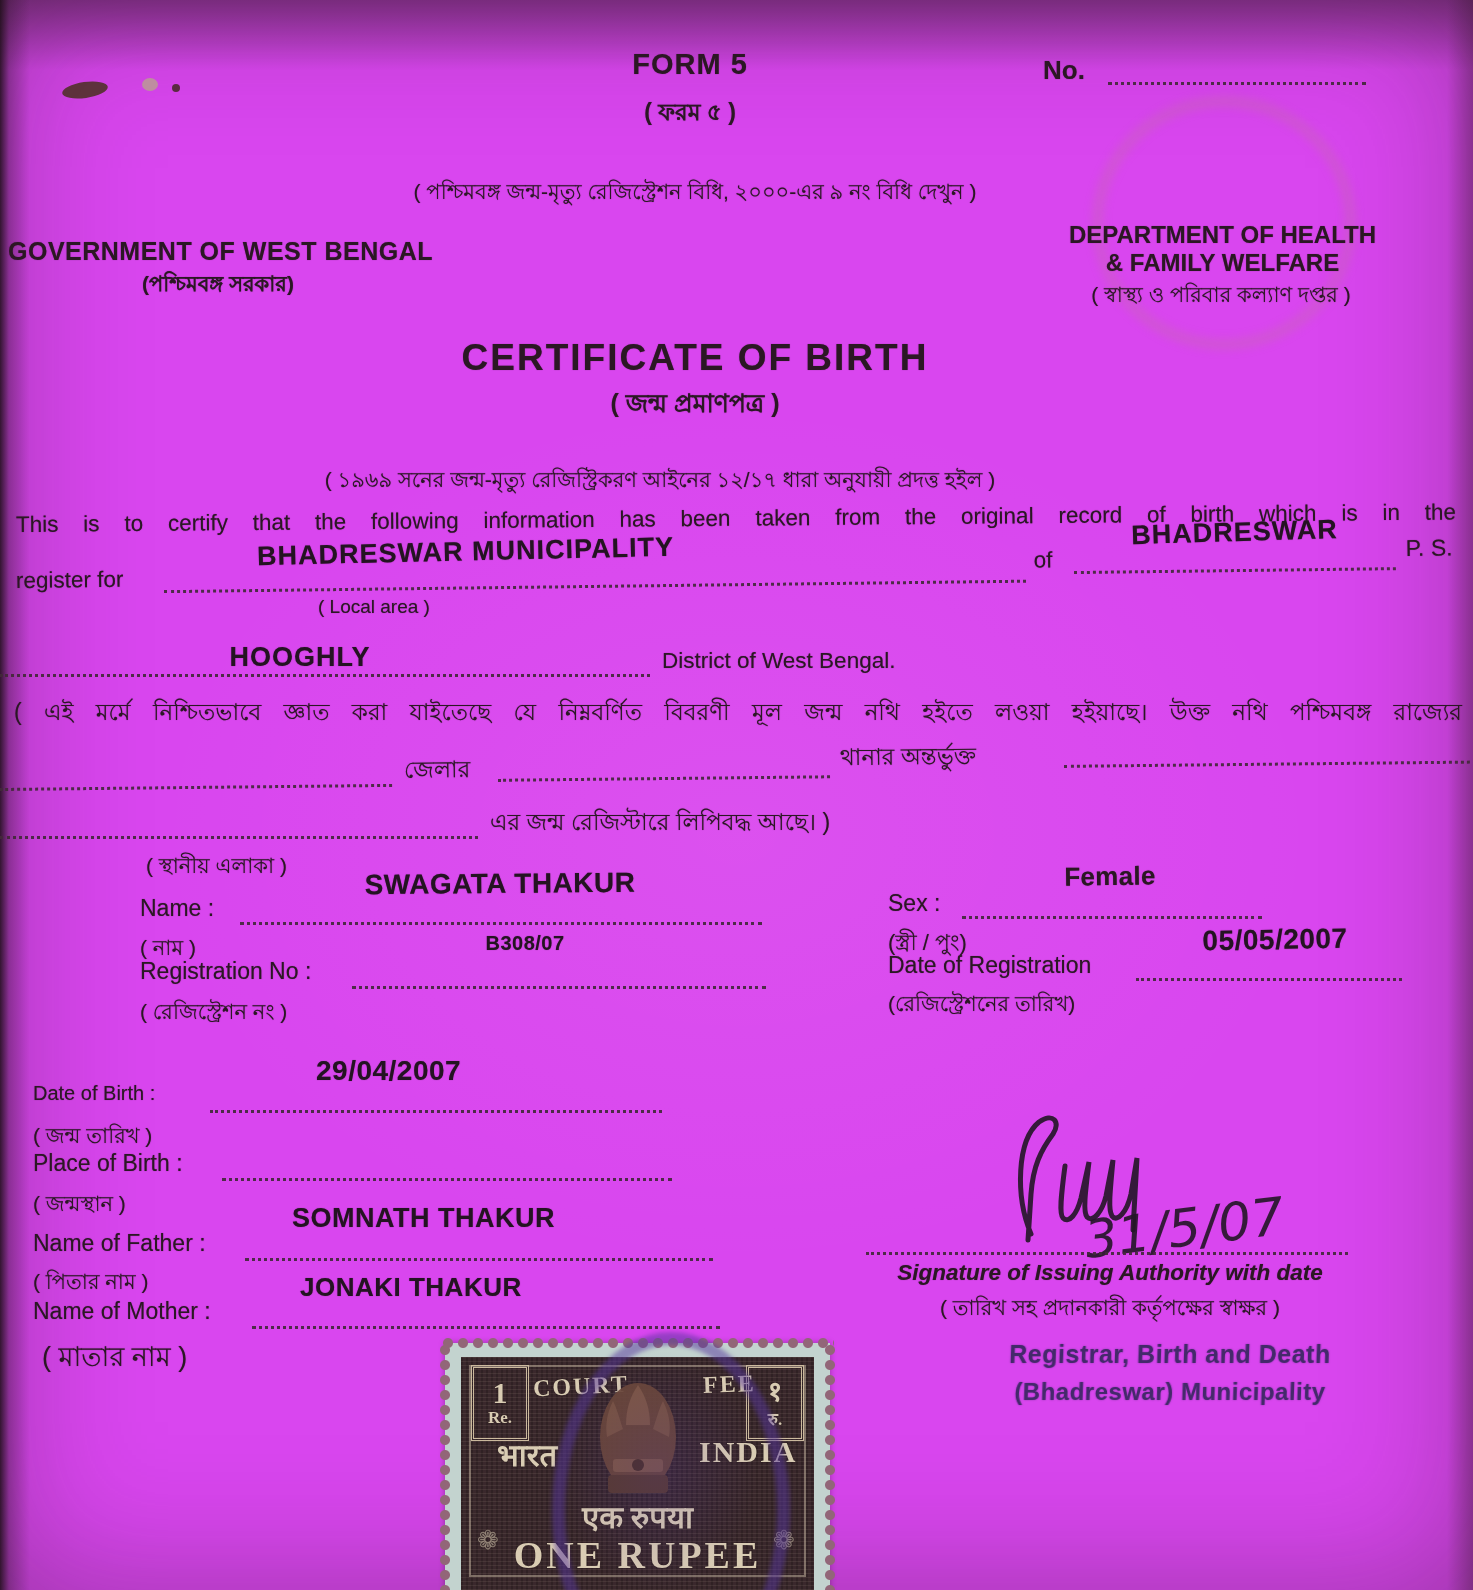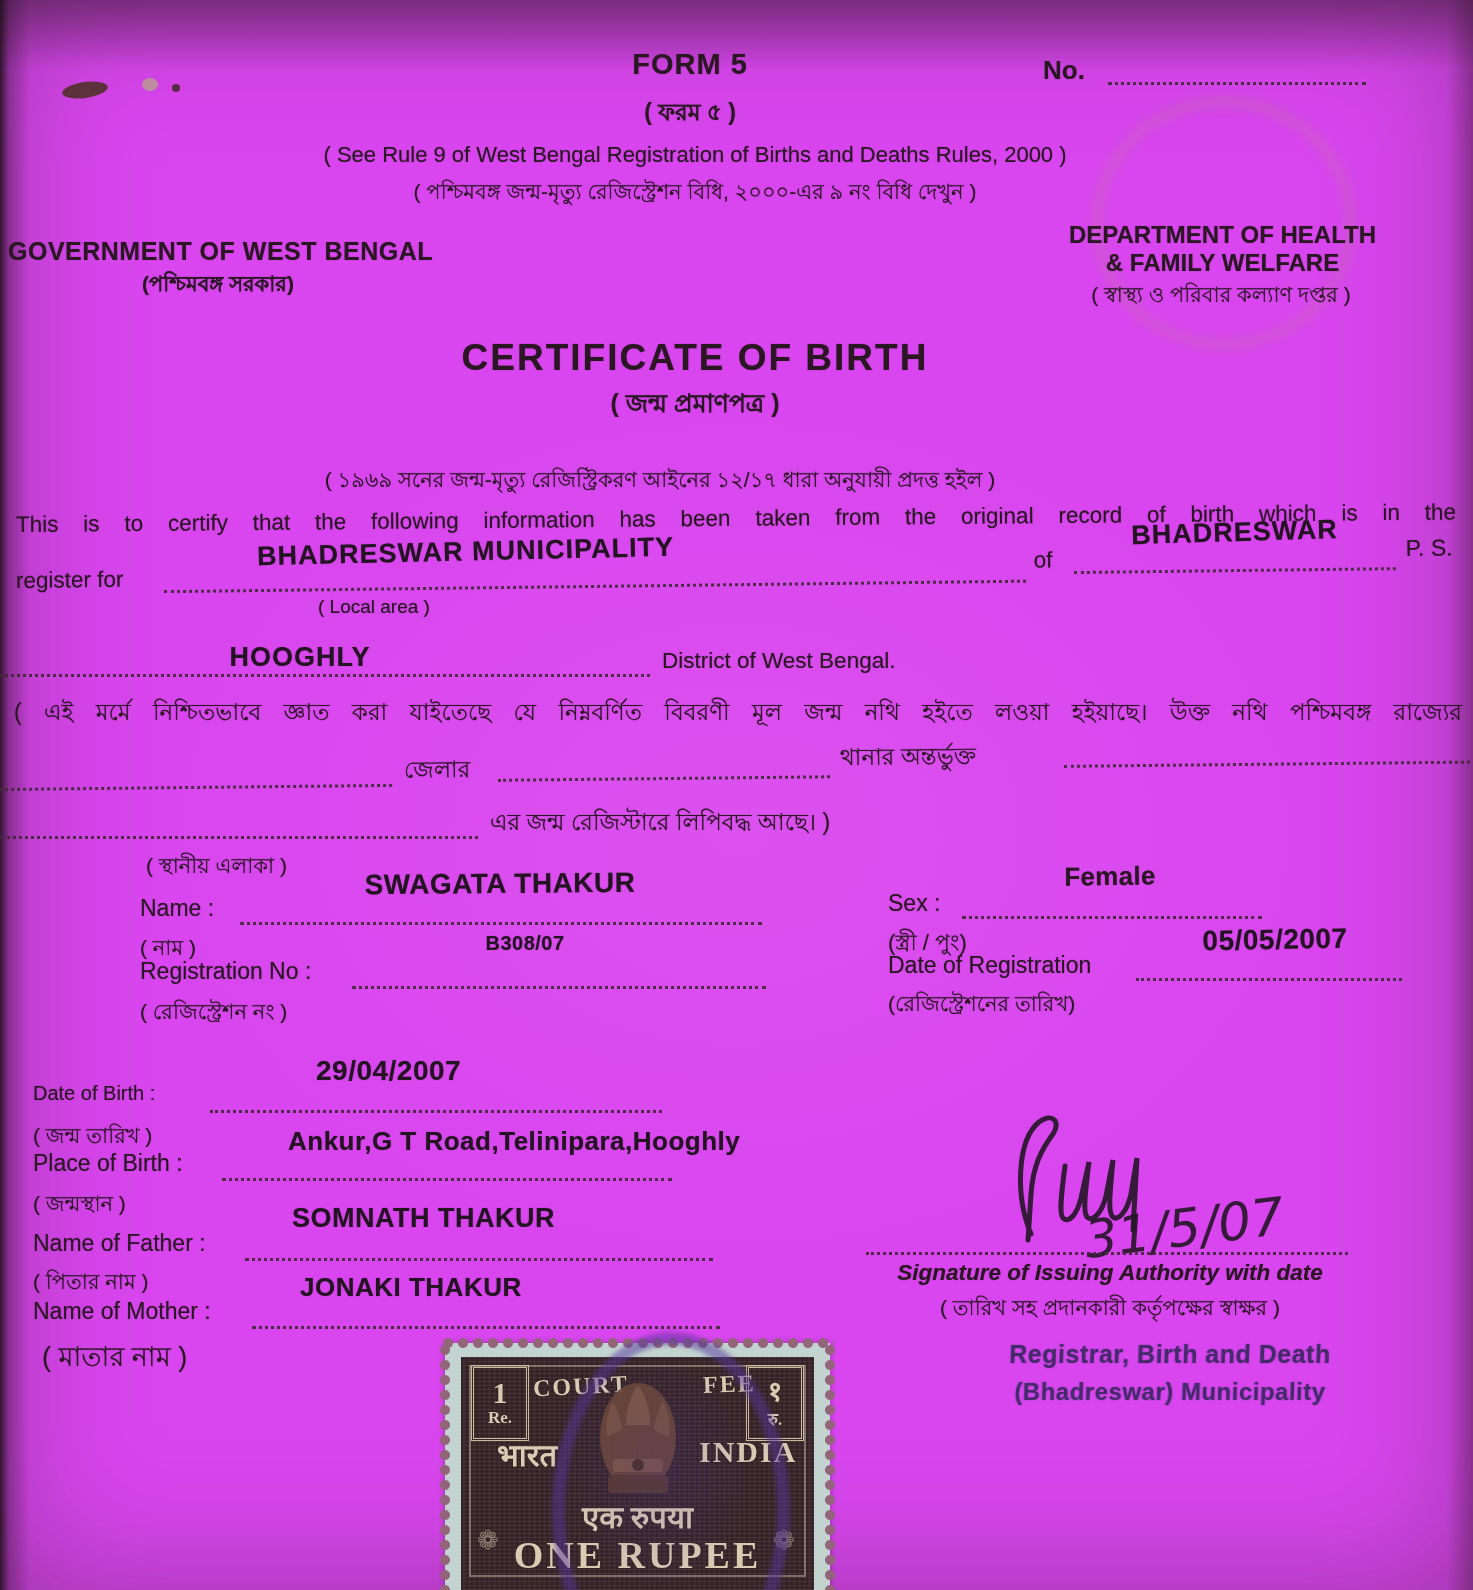--- a/index.html
+++ b/index.html
@@ -38,21 +38,20 @@
   <div class="ov" style="left:142px;top:78px;width:16px;height:13px;background:#b9a08e;border-radius:50%;opacity:.8;"></div>
   <div class="ov" style="left:172px;top:84px;width:8px;height:8px;background:#3c2418;border-radius:50%;opacity:.8;"></div>
   <div class="ring ov" style="left:1092px;top:96px;width:242px;height:232px;border:11px solid rgba(190,118,150,.28);filter:blur(4px);"></div>
 
   <div class="t b c" style="left:560px;top:48px;width:260px;font-size:29px;letter-spacing:1px;">FORM 5</div>
   <div class="t b c" style="left:560px;top:94px;width:260px;font-size:23px;">( ফরম ৫ )</div>
 
   <div class="t b" style="left:1043px;top:55px;font-size:26px;">No.</div>
   <div class="dl" style="left:1108px;top:82px;width:258px;"></div>
 
-  <div class="t c" style="left:150px;top:142px;width:1090px;font-size:22px;">( See Rule 9 of West Bengal Registration of Births and Deaths Rules, 2000 )</div>
   <div class="t c" style="left:150px;top:176px;width:1090px;font-size:21px;">( পশ্চিমবঙ্গ জন্ম-মৃত্যু রেজিস্ট্রেশন বিধি, ২০০০-এর ৯ নং বিধি দেখুন )</div>
 
   <div class="t b" style="left:8px;top:237px;font-size:25px;letter-spacing:.5px;">GOVERNMENT OF WEST BENGAL</div>
   <div class="t b c" style="left:8px;top:268px;width:420px;font-size:21px;">(পশ্চিমবঙ্গ সরকার)</div>
 
   <div class="t b c" style="left:1040px;top:221px;width:365px;font-size:24px;">DEPARTMENT OF HEALTH</div>
   <div class="t b c" style="left:1040px;top:249px;width:365px;font-size:24px;">&amp; FAMILY WELFARE</div>
   <div class="t c" style="left:1026px;top:279px;width:390px;font-size:21px;">( স্বাস্থ্য ও পরিবার কল্যাণ দপ্তর )</div>
 
   <div class="t b c" style="left:370px;top:337px;width:650px;font-size:37px;letter-spacing:2px;">CERTIFICATE OF BIRTH</div>
@@ -112,21 +111,20 @@
   <div class="t v c" style="left:1150px;top:924px;width:250px;font-size:28px;transform:rotate(-.9deg);">05/05/2007</div>
   <div class="t" style="left:888px;top:988px;font-size:21px;">(রেজিস্ট্রেশনের তারিখ)</div>
 
   <div class="t" style="left:33px;top:1082px;font-size:20px;">Date of Birth :</div>
   <div class="dl" style="left:210px;top:1110px;width:452px;"></div>
   <div class="t v" style="left:288px;top:1055px;font-size:28px;margin-left:28px;">29/04/2007</div>
   <div class="t" style="left:33px;top:1120px;font-size:21px;">( জন্ম তারিখ )</div>
 
   <div class="t" style="left:33px;top:1150px;font-size:23px;">Place of Birth :</div>
   <div class="dl" style="left:222px;top:1178px;width:450px;"></div>
-  <div class="t v" style="left:288px;top:1126px;font-size:26px;">Ankur,G T Road,Telinipara,Hooghly</div>
   <div class="t" style="left:33px;top:1188px;font-size:21px;">( জন্মস্থান )</div>
 
   <div class="t" style="left:33px;top:1230px;font-size:23px;">Name of Father :</div>
   <div class="dl" style="left:245px;top:1258px;width:468px;"></div>
   <div class="t v" style="left:292px;top:1203px;font-size:27px;">SOMNATH THAKUR</div>
   <div class="t" style="left:33px;top:1266px;font-size:21px;">( পিতার নাম )</div>
 
   <div class="t" style="left:33px;top:1298px;font-size:23px;">Name of Mother :</div>
   <div class="dl" style="left:252px;top:1326px;width:468px;"></div>
   <div class="t v" style="left:300px;top:1272px;font-size:26px;">JONAKI THAKUR</div>

